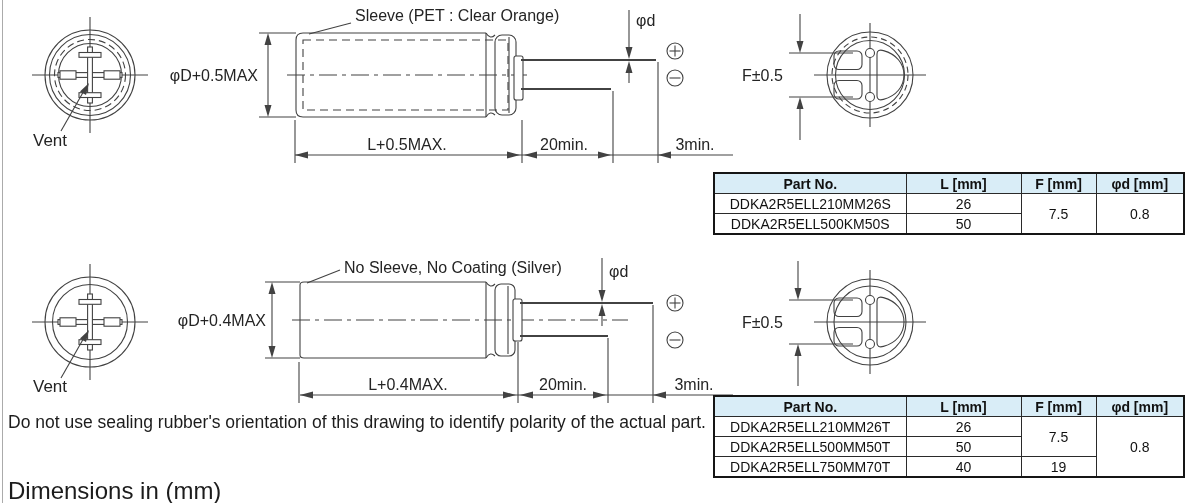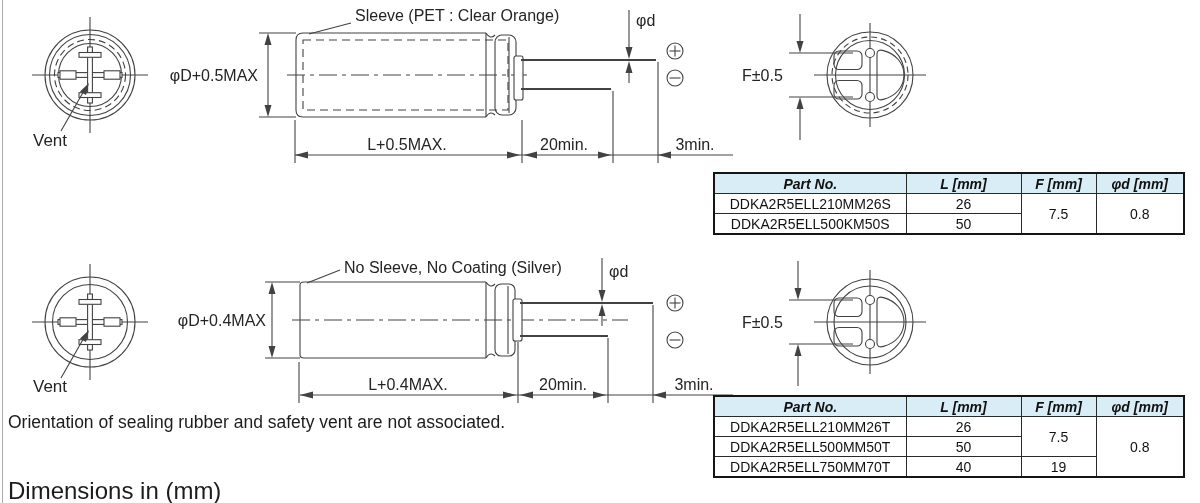--- a/index.html
+++ b/index.html
@@ -14,21 +14,21 @@
   .ld  { stroke:var(--line); fill:none; stroke-width:1.9px; }
   .ar  { fill:var(--line); stroke:none; }
   .lt  { font:16px "Liberation Sans", sans-serif; fill:var(--text); }
   .lt2 { font:17px "Liberation Sans", sans-serif; fill:var(--text); }
   
   table.dim { position:absolute; z-index:2; border-collapse:collapse; table-layout:fixed;
               width:470px; background:#fff; border:2px solid #151515;
               font-size:14px; color:#111; text-align:center; }
   table.dim th, table.dim td { border:1px solid #2a2a2a; padding:0; height:19px;
               overflow:hidden; white-space:nowrap; }
-  table.dim th { background:var(--hdr); font-weight:bold;font-style:italic; }
+  table.dim th { background:var(--hdr); font-weight:bold; }
   .t1 { left:713px; top:172px; }
   .t2 { left:713px; top:395px; }
   
   .notes { position:absolute; left:8px; top:411px; z-index:2; font-size:17.5px;
            line-height:22.5px; color:#1c1c1c; }
   .units { position:absolute; left:8px; top:477px; z-index:2; font-size:24px; color:#1c1c1c; }
 </style>
 </head>
 <body>
 
@@ -294,16 +294,16 @@
       </tr>
       <tr>
         <td>DDKA2R5ELL750MM70T</td>
         <td>40</td>
         <td>19</td>
       </tr>
     </tbody>
   </table>
 
   <div class="notes">
-    <div>Orientation of sealing rubber and safety vent are not associated.</div>
+    <div>Do not use sealing rubber's orientation of this drawing to identify polarity of the actual part.</div>
   </div>
   <div class="units">Dimensions in (mm)</div>
 </div>
 
 </body></html>

